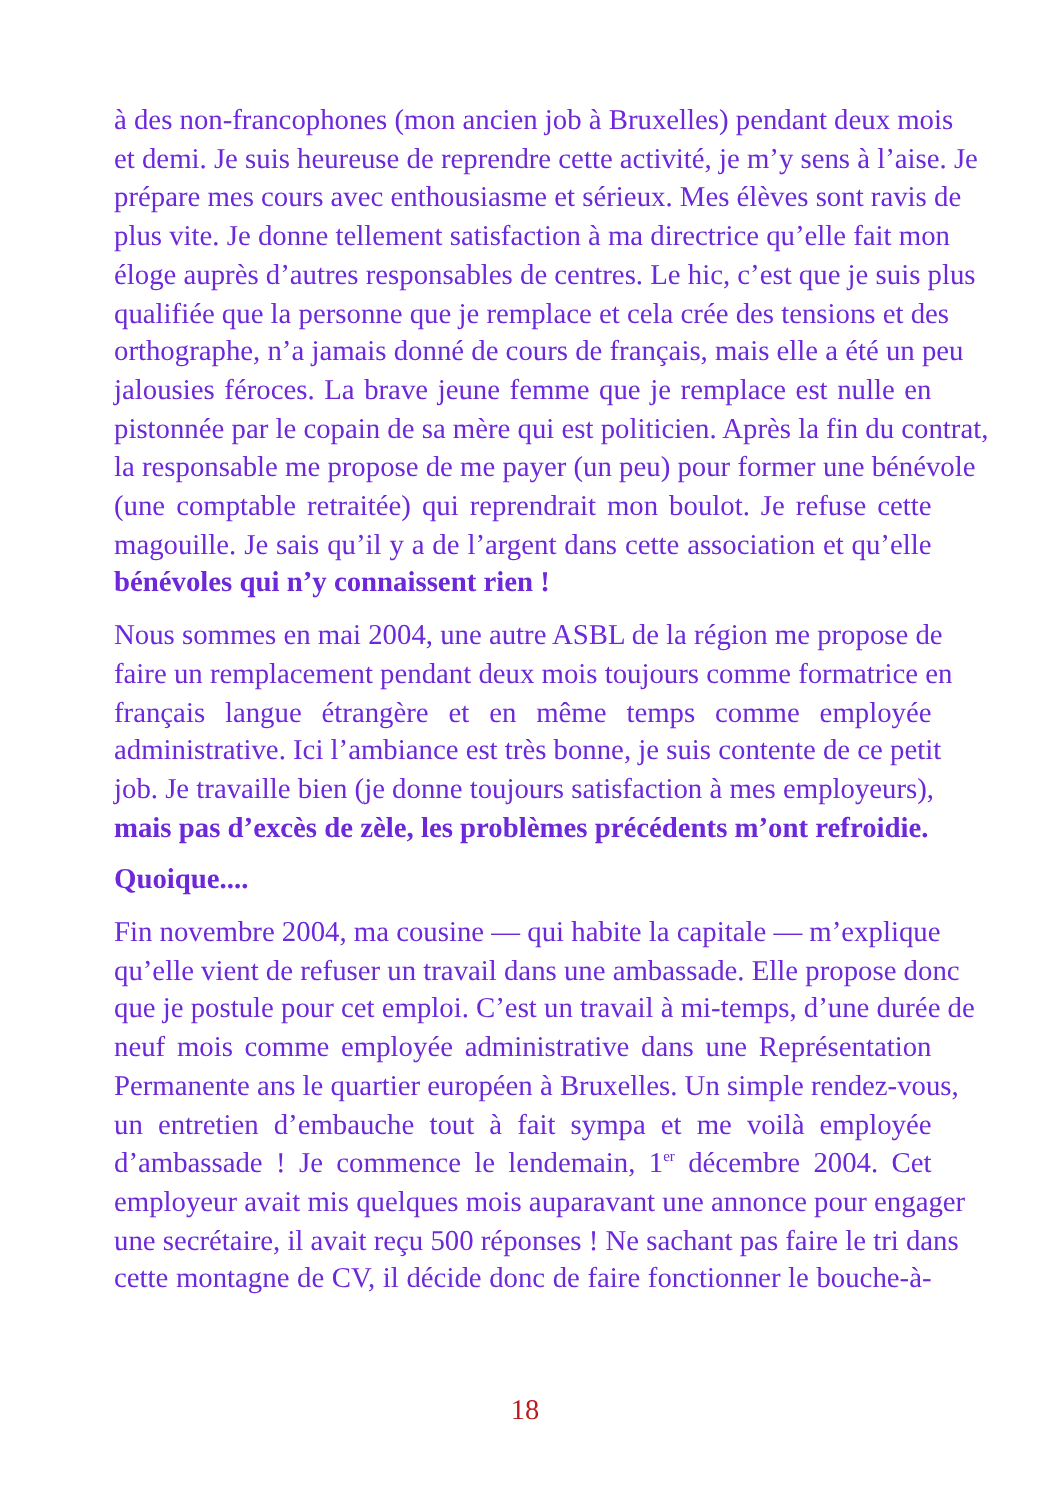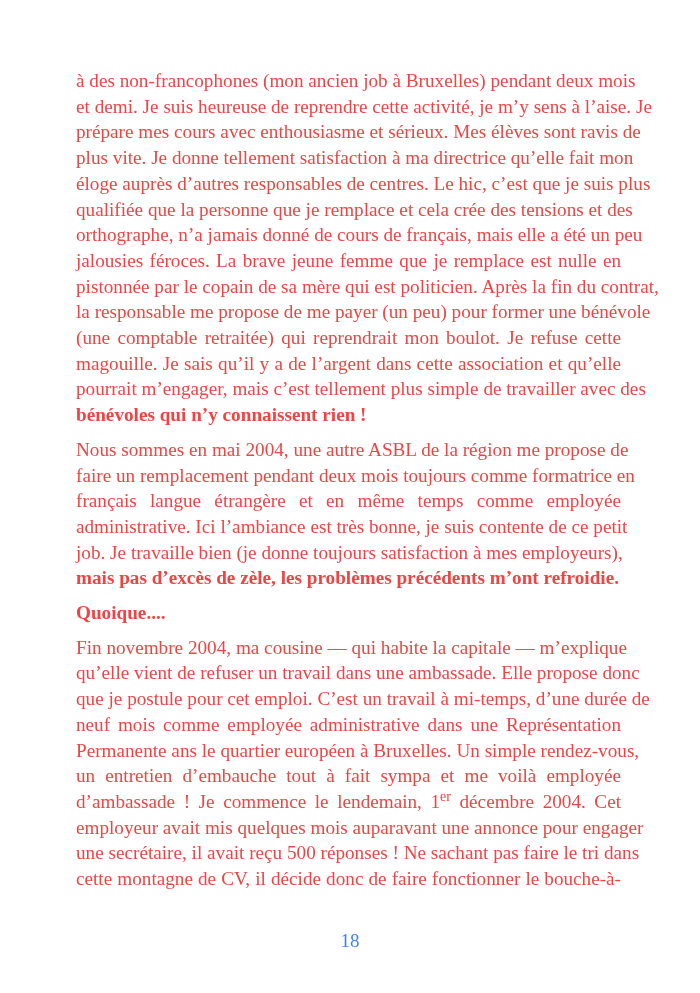--- a/index.html
+++ b/index.html
@@ -1,49 +1,48 @@
 <!DOCTYPE html>
 <html><head>
 <meta charset="utf-8">
 <style>
   html, body { margin: 0; padding: 0; background: #ffffff; }
   body { width: 700px; height: 993px; position: relative; overflow: hidden; }
   .page {
     position: absolute; left: 76px; top: 68px; width: 545px;
     font-family: "Liberation Serif", "DejaVu Serif", serif;
-    font-size: 19.2px; line-height: 25.7px; color: #ef4444;
+    font-size: 19.2px; line-height: 25.7px; color: #6d28d9;
   }
   .para { margin: 0 0 9px 0; text-align: justify; hyphens: none; }
   .line { display: block; text-align: justify; text-align-last: justify; white-space: nowrap; }
   .line.last { text-align-last: left; font-weight: bold; }
-  sup { font-size: 14px; line-height: 0; vertical-align: 7px; }
+  sup { font-size: 10px; line-height: 0; vertical-align: 7px; }
   .page-number {
     position: absolute; left: 0; width: 700px; top: 930px; text-align: center;
-    font-family: "Liberation Serif", "DejaVu Serif", serif; font-size: 19px; color: #3b82f6;
+    font-family: "Liberation Serif", "DejaVu Serif", serif; font-size: 19px; color: #b91c1c;
   }
 </style>
 </head>
 <body>
 
 <div class="page">
 
   <div class="para">
     <span class="line">à des non-francophones (mon ancien job à Bruxelles) pendant deux mois</span>
     <span class="line">et demi. Je suis heureuse de reprendre cette activité, je m’y sens à l’aise. Je</span>
     <span class="line">prépare mes cours avec enthousiasme et sérieux. Mes élèves sont ravis de</span>
     <span class="line">plus vite. Je donne tellement satisfaction à ma directrice qu’elle fait mon</span>
     <span class="line">éloge auprès d’autres responsables de centres. Le hic, c’est que je suis plus</span>
     <span class="line">qualifiée que la personne que je remplace et cela crée des tensions et des</span>
     <span class="line">orthographe, n’a jamais donné de cours de français, mais elle a été un peu</span>
     <span class="line">jalousies féroces. La brave jeune femme que je remplace est nulle en</span>
     <span class="line">pistonnée par le copain de sa mère qui est politicien. Après la fin du contrat,</span>
     <span class="line">la responsable me propose de me payer (un peu) pour former une bénévole</span>
     <span class="line">(une comptable retraitée) qui reprendrait mon boulot. Je refuse cette</span>
     <span class="line">magouille. Je sais qu’il y a de l’argent dans cette association et qu’elle</span>
-    <span class="line">pourrait m’engager, mais c’est tellement plus simple de travailler avec des</span>
     <span class="line last">bénévoles qui n’y connaissent rien !</span>
   </div>
 
   <div class="para">
     <span class="line">Nous sommes en mai 2004, une autre ASBL de la région me propose de</span>
     <span class="line">faire un remplacement pendant deux mois toujours comme formatrice en</span>
     <span class="line">français langue étrangère et en même temps comme employée</span>
     <span class="line">administrative. Ici l’ambiance est très bonne, je suis contente de ce petit</span>
     <span class="line">job. Je travaille bien (je donne toujours satisfaction à mes employeurs),</span>
     <span class="line last">mais pas d’excès de zèle, les problèmes précédents m’ont refroidie.</span>

